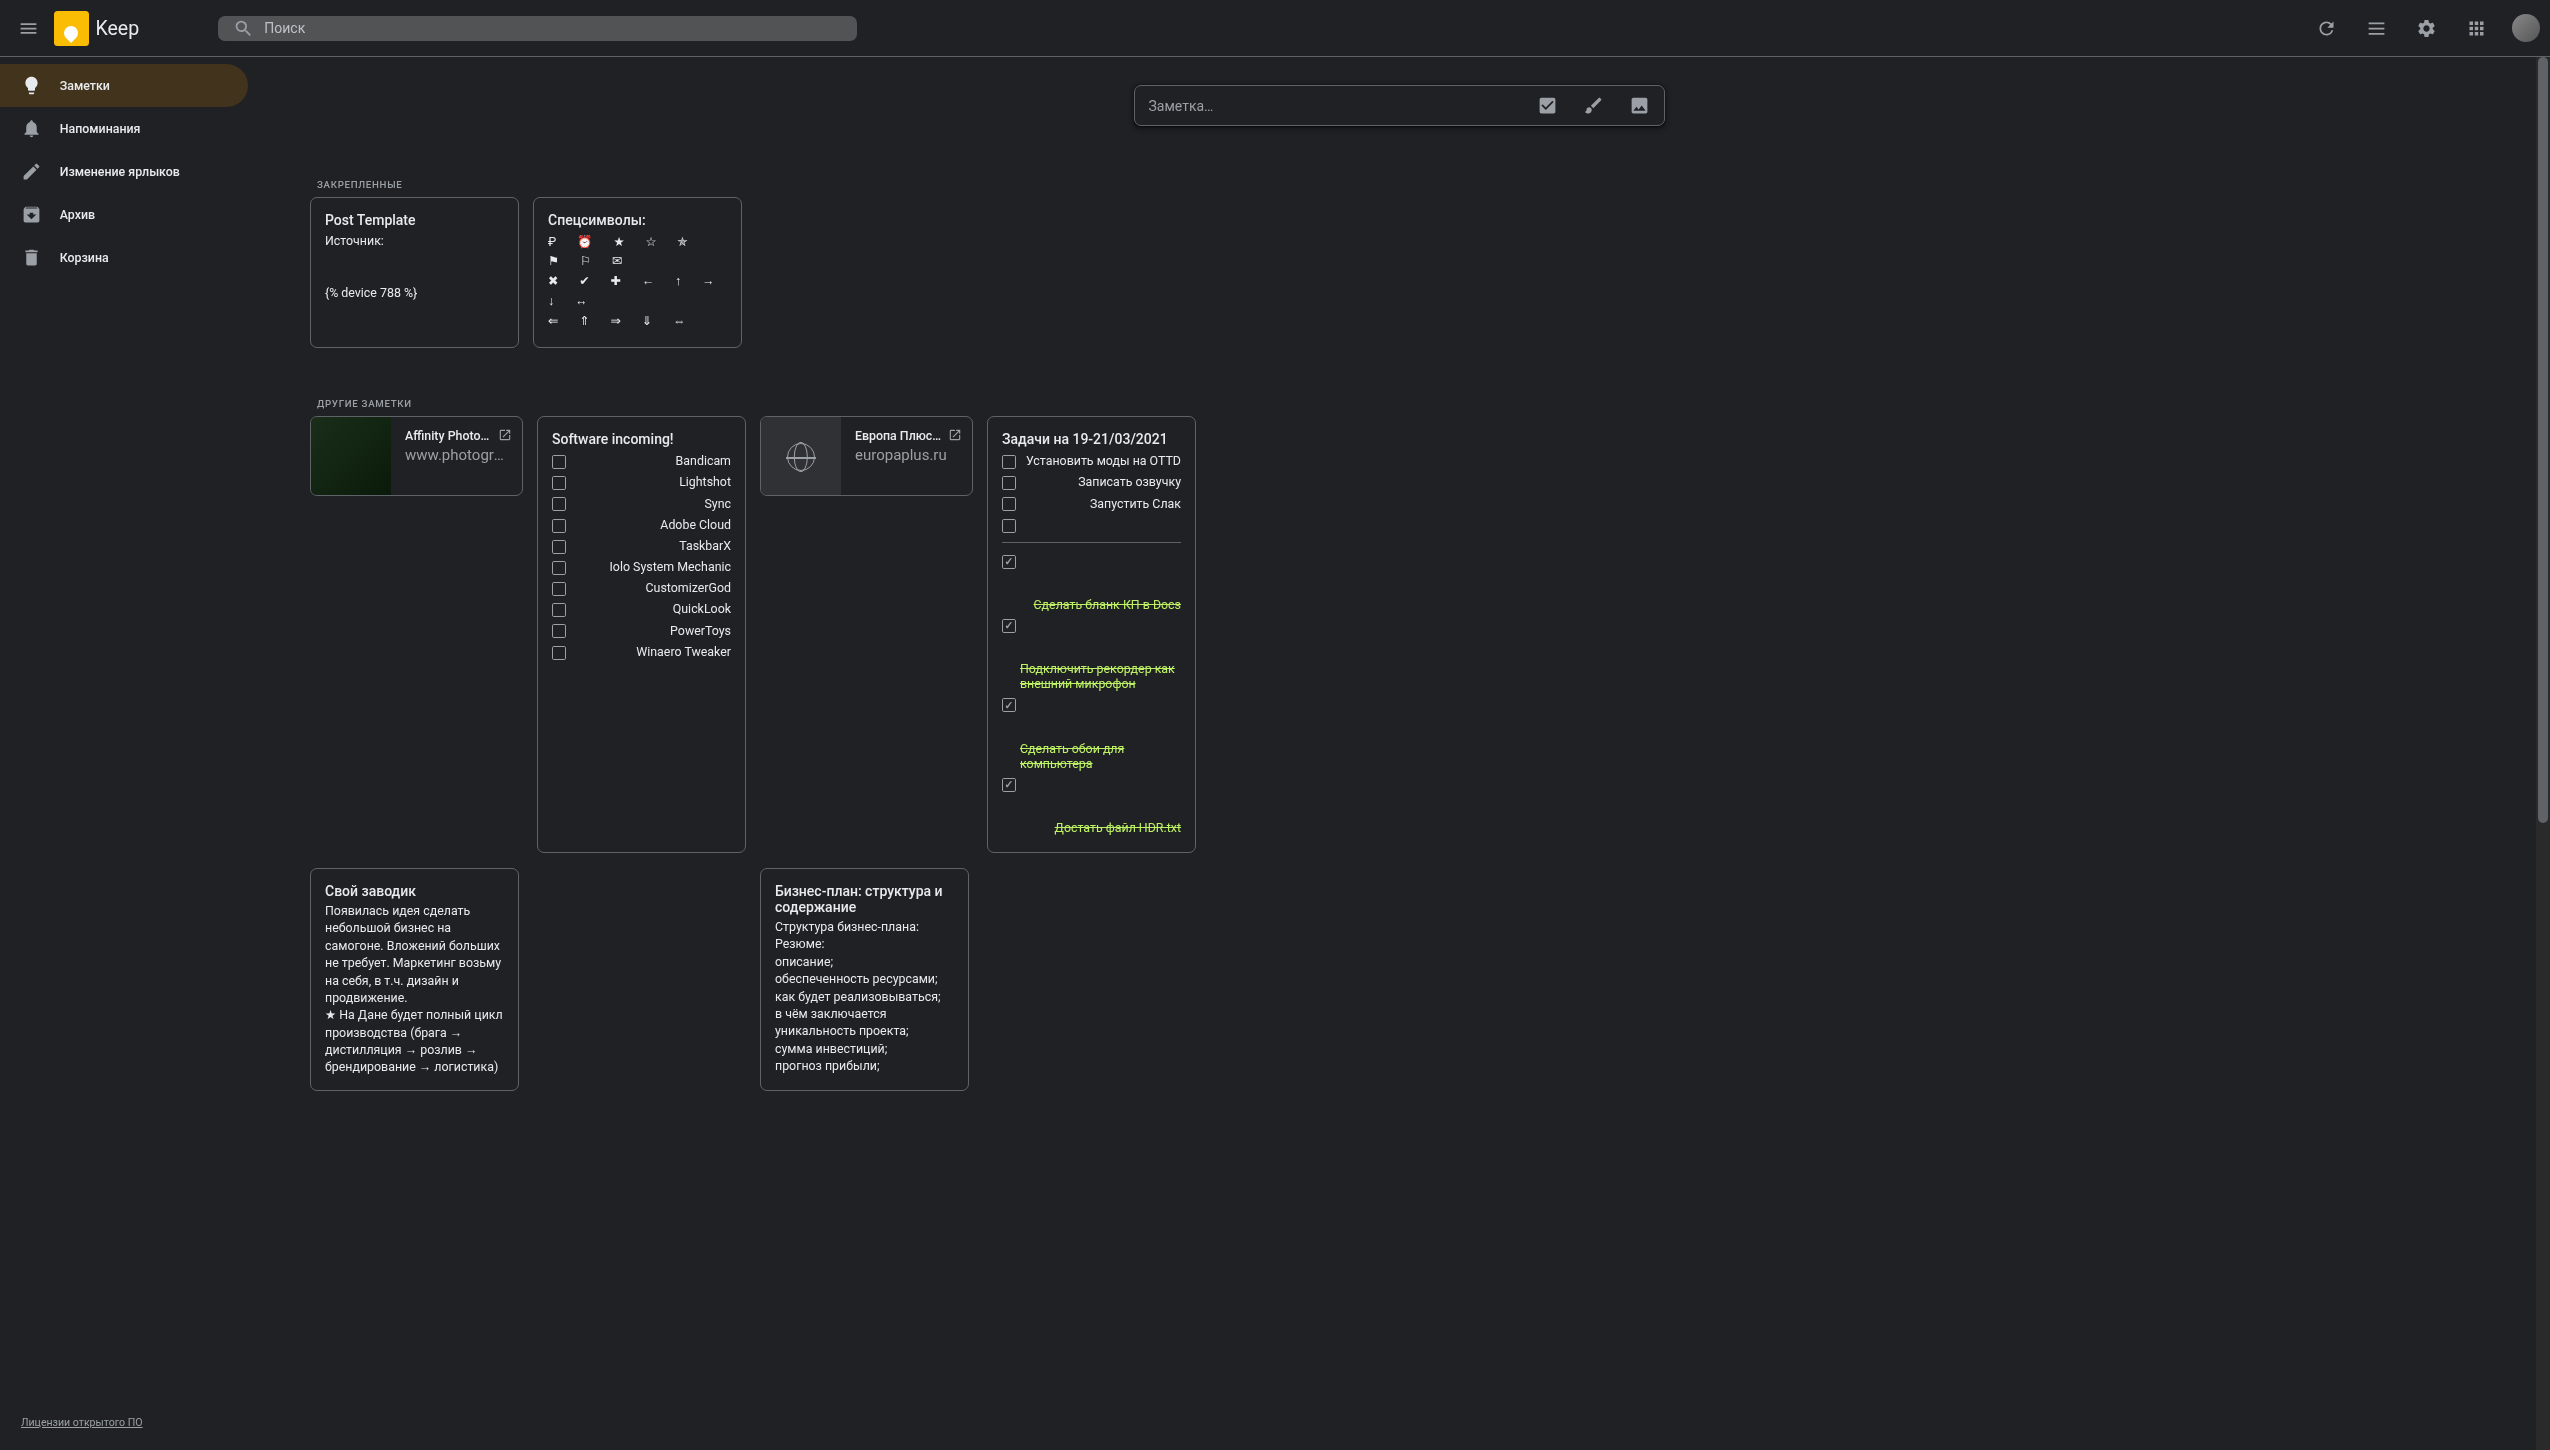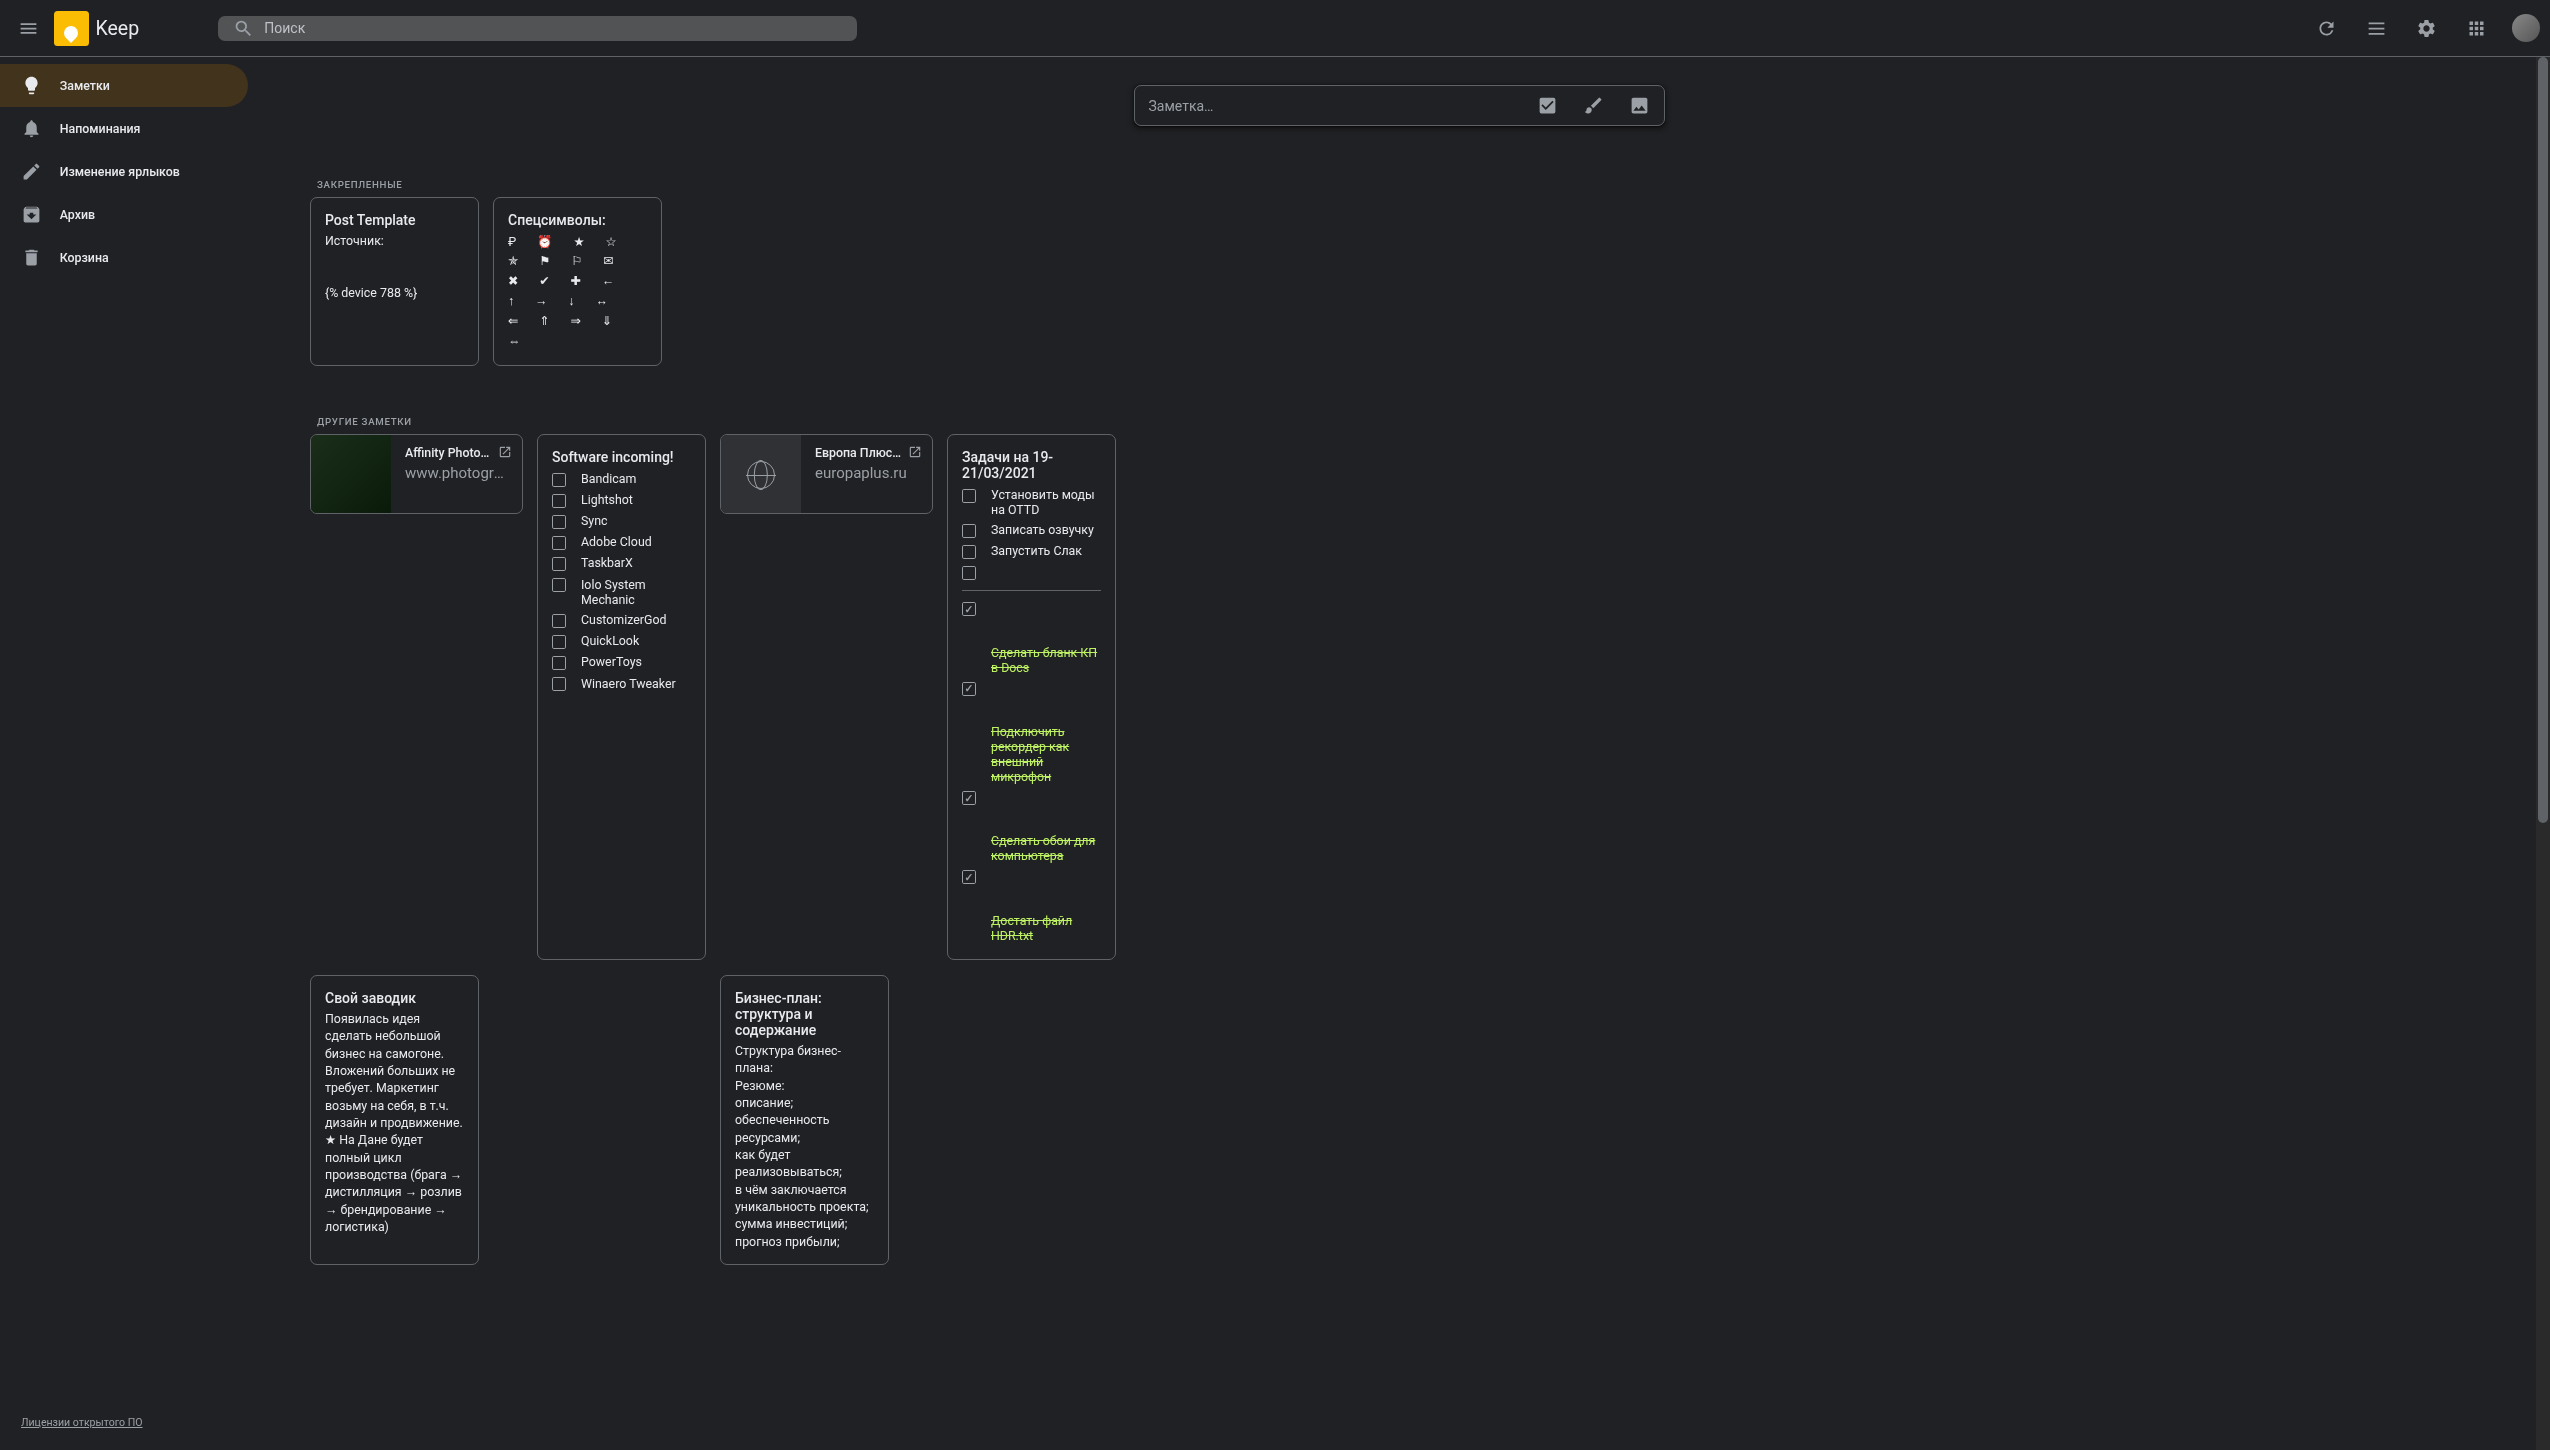--- a/index.html
+++ b/index.html
@@ -228,21 +228,21 @@
     }
     
     .notes-grid {
       display: flex;
       flex-wrap: wrap;
       gap: 14px;
       margin-bottom: 50px;
     }
     
     .note-card {
-      width: 169px;
+      width: 209px;
       border: 0.9px solid #5f6368;
       border-radius: 7px;
       padding: 14px;
       cursor: pointer;
       position: relative;
       color: #e8eaed;
     }
     
     .note-card.tall { min-height: 151px; }
     
@@ -321,23 +321,24 @@
       background: #202124;
       border-radius: 3.5px;
       display: flex;
       align-items: center;
       justify-content: center;
     }
     
     .checklist-item {
       display: flex;
       align-items: flex-start;
-      gap: 15px;
+      gap: 4px;
       font-size: 12.4px;
       padding: 2.7px 0;
+      justify-content: space-between;
     }
     
     .checkbox {
       width: 14px;
       height: 14px;
       border: 1.8px solid #9aa0a6;
       border-radius: 1.8px;
       flex-shrink: 0;
       margin-top: 1.8px;
       display: flex;

